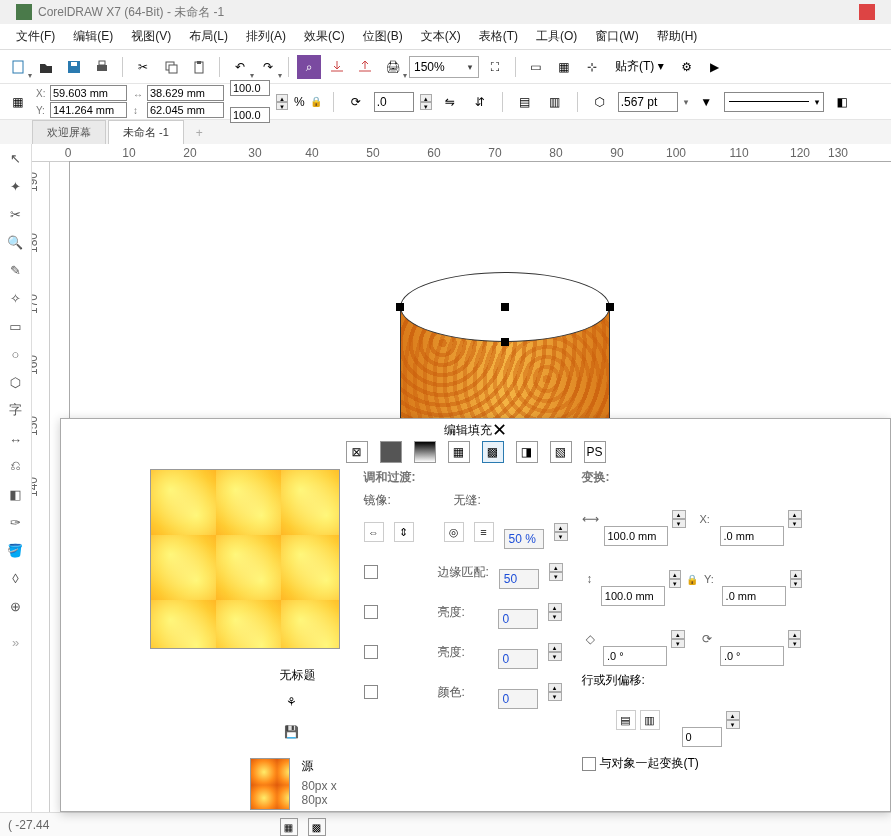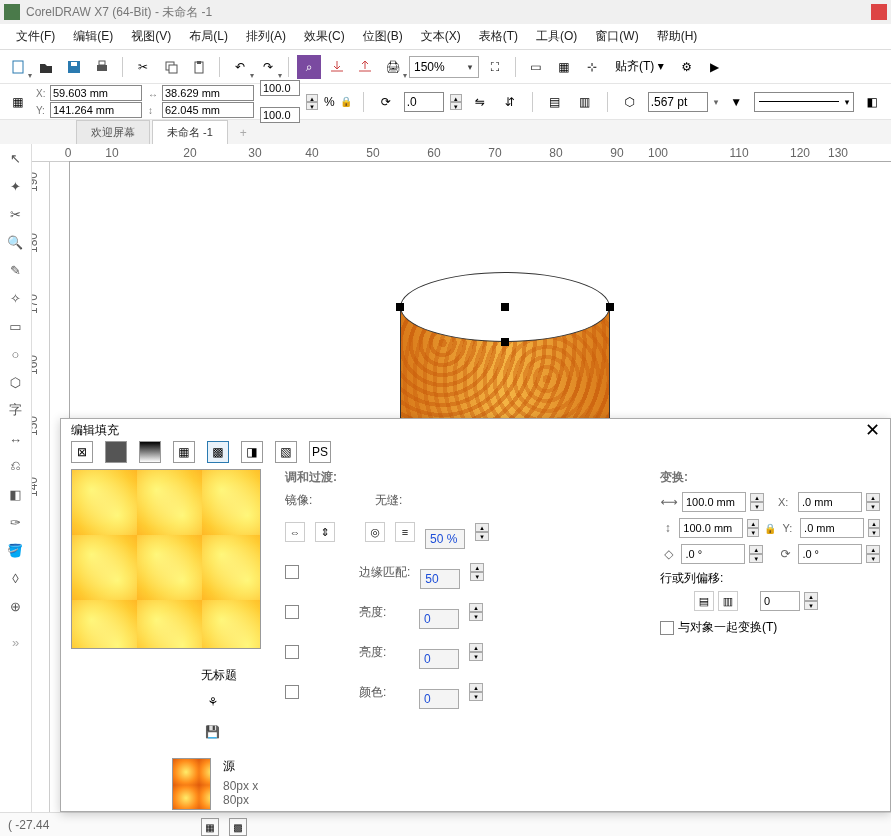--- a/index.html
+++ b/index.html
@@ -1,66 +1,66 @@
 <!DOCTYPE html>
 <html><head>
 <meta charset="utf-8">
 <style>
 *{box-sizing:border-box;margin:0;padding:0;font-family:"Microsoft YaHei","Segoe UI",Arial,sans-serif;font-size:12px;}
 body{width:891px;height:836px;background:#fff;overflow:hidden;position:relative;}
-.title-bar{height:24px;background:#f0f0f0;display:flex;align-items:center;padding:0 4px;justify-content:space-between;}
+.title-bar{height:24px;background:#f0f0f0;display:flex;align-items:center;padding:0 16px;justify-content:space-between;}
 .title-bar .left{display:flex;align-items:center;gap:6px;}
 .app-icon{width:16px;height:16px;background:#4a7a4a;display:inline-block;}
 .title-text{color:#777;}
 .user-icon{width:16px;height:16px;background:#d44;display:inline-block;}
 .menu-bar{height:26px;background:#fff;display:flex;align-items:center;padding:0 8px;gap:2px;border-bottom:1px solid #ddd;}
 .menu-item{padding:3px 8px;color:#222;}
 .toolbar{height:34px;background:#fff;display:flex;align-items:center;padding:0 6px;gap:4px;border-bottom:1px solid #e5e5e5;}
 .tbtn{width:24px;height:24px;display:flex;align-items:center;justify-content:center;cursor:pointer;position:relative;}
 .tbtn.dd::after{content:"▾";font-size:8px;position:absolute;right:-2px;bottom:-1px;color:#666;}
 .sep{width:1px;height:20px;background:#ccc;margin:0 4px;}
 .zoom-combo{display:flex;align-items:center;border:1px solid #aaa;height:22px;}
 .zoom-combo input{border:none;width:52px;padding:0 4px;height:20px;outline:none;}
 .zoom-combo .arr{width:16px;text-align:center;font-size:9px;color:#444;}
 .text-combo{padding:2px 6px;border:1px solid transparent;}
 .property-bar{height:36px;background:#fff;display:flex;align-items:center;padding:0 6px;gap:6px;border-bottom:1px solid #e5e5e5;}
 .coord-box{display:flex;flex-direction:column;gap:1px;}
 .coord-row{display:flex;align-items:center;gap:2px;}
 .coord-lbl{width:12px;color:#777;font-size:10px;}
-.coord-inp{width:92px;height:16px;border:1px solid #888;padding:0 2px;font-size:11px;}
+.coord-inp{width:77px;height:16px;border:1px solid #888;padding:0 2px;font-size:11px;}
 .lock-icon{width:12px;height:22px;display:flex;flex-direction:column;justify-content:center;align-items:center;color:#777;font-size:10px;}
 .spin-box{display:flex;flex-direction:column;width:12px;}
 .spin-box div{height:8px;font-size:7px;line-height:7px;text-align:center;background:#eee;border:1px solid #aaa;cursor:pointer;}
 .pct-box{display:flex;flex-direction:column;gap:11px;}
 .pct-inp{width:40px;height:16px;border:1px solid #888;padding:0 2px;font-size:11px;}
 .rot-inp{width:40px;height:20px;border:1px solid #888;padding:0 2px;}
 .outline-inp{width:60px;height:20px;border:1px solid #888;padding:0 2px;}
 .outline-style{width:100px;height:20px;border:1px solid #888;display:flex;align-items:center;padding:0 4px;}
 .outline-style .line{flex:1;height:1px;background:#000;}
-.tabs-row{height:24px;background:#f4f4f4;display:flex;align-items:flex-end;padding-left:44px;}
+.tabs-row{height:24px;background:#f4f4f4;display:flex;align-items:flex-end;}
 .tab{padding:4px 14px;background:#eaeaea;border:1px solid #ccc;border-bottom:none;margin-right:2px;font-size:11px;color:#555;}
 .tab.active{background:#fff;color:#333;}
 .tab-add{padding:4px 10px;color:#aaa;}
 .workspace{display:flex;height:calc(836px - 24px - 26px - 34px - 36px - 24px - 24px);}
 .toolbox{width:32px;background:#fff;border-right:1px solid #ddd;display:flex;flex-direction:column;align-items:center;padding-top:4px;gap:8px;}
 .toolbox .tool{width:20px;height:20px;cursor:pointer;display:flex;align-items:center;justify-content:center;color:#555;font-size:13px;}
 .canvas-area{flex:1;position:relative;overflow:hidden;}
 .h-ruler{height:18px;background:#fff;border-bottom:1px solid #ccc;position:relative;font-size:9px;color:#666;}
 .h-ruler .tick{position:absolute;top:2px;transform:translateX(-50%);}
 .v-ruler{width:18px;background:#fff;border-right:1px solid #ccc;position:absolute;left:0;top:18px;bottom:0;font-size:9px;color:#666;}
 .v-ruler .tick{position:absolute;left:1px;transform:translateY(-50%) rotate(-90deg);transform-origin:left center;white-space:nowrap;}
 .canvas{position:absolute;left:18px;top:18px;right:0;bottom:0;background:#fff;}
 .page-shadow{position:absolute;left:20px;top:0;right:0;bottom:0;background:#fff;box-shadow:0 0 0 1px #aaa;}
 .cylinder{position:absolute;left:350px;top:110px;}
 .cyl-body{width:210px;height:120px;background:linear-gradient(90deg,#d97a1a,#f4b444,#d97a1a);border-left:1px solid #333;border-right:1px solid #333;position:relative;top:35px;overflow:hidden;}
 .cyl-body::before{content:"";position:absolute;inset:0;background:repeating-radial-gradient(circle at 20% 30%,rgba(200,90,10,.5) 0 4px,transparent 4px 10px),repeating-radial-gradient(circle at 70% 60%,rgba(200,90,10,.4) 0 4px,transparent 4px 10px);}
 .cyl-top{width:210px;height:70px;border:1.5px solid #333;border-radius:50%;background:#fff;position:absolute;top:0;left:0;}
 .sel-handle{width:8px;height:8px;background:#000;position:absolute;}
 .status-bar{position:absolute;left:0;bottom:0;height:24px;background:#fafafa;border-top:1px solid #ddd;display:flex;align-items:center;padding:0 8px;font-size:11px;color:#666;width:100%;}
-.dialog{position:absolute;left:60px;top:418px;right:0;bottom:24px;background:#fff;border:1px solid #aaa;box-shadow:0 2px 10px rgba(0,0,0,.2);display:flex;flex-direction:column;}
+.dialog{position:absolute;left:60px;top:418px;right:0;bottom:24px;background:#fff;border:1px solid #aaa;box-shadow:0 2px 10px rgba(0,0,0,.2);display:flex;flex-direction:column;align-items:center;}
 .dialog-title{height:28px;display:flex;align-items:center;justify-content:space-between;padding:0 10px;font-size:13px;}
 .dialog-close{font-size:18px;cursor:pointer;}
 .fill-types{height:34px;display:flex;align-items:center;gap:12px;padding:0 10px;}
 .fill-type{width:22px;height:22px;border:1px solid #999;display:flex;align-items:center;justify-content:center;cursor:pointer;font-size:12px;}
 .fill-type.sel{border:1px solid #2a7ab0;background:#e8f2fa;}
 .dialog-body{flex:1;display:flex;padding:6px 10px;gap:14px;}
 .preview-col{width:200px;}
 .preview-big{width:190px;height:180px;border:1px solid #999;background:radial-gradient(circle at 30% 30%,#ffec6a,#ff8c1a 60%,#e05a0a),radial-gradient(circle at 70% 70%,#ffec6a,#ff8c1a 60%,#e05a0a);background-size:65px 65px;background-blend-mode:screen;}
 .small-row{display:flex;align-items:center;gap:10px;margin-top:18px;}
 .preview-sm{width:52px;height:52px;border:1px solid #999;background:radial-gradient(circle,#ffec6a,#ff8c1a 60%,#e05a0a);background-size:26px 26px;}
@@ -72,21 +72,21 @@
 .sub-lbl{color:#555;min-width:50px;}
 .mini-icon{width:20px;height:20px;border:1px solid #ccc;display:flex;align-items:center;justify-content:center;font-size:11px;cursor:pointer;}
 .val-inp{border:1px solid #aaa;height:20px;padding:0 4px;background:#f4f4f4;color:#1d4ed8;margin-top:14px;}
 .val-inp.w40{width:40px;}
 .chk{width:14px;height:14px;border:1px solid #888;}
 .spin2{display:flex;flex-direction:column;width:14px;}
 .spin2 div{height:9px;font-size:7px;line-height:8px;text-align:center;background:#eee;border:1px solid #aaa;}
 .right-col{width:220px;}
 .tr-row{display:flex;align-items:center;gap:4px;margin-bottom:6px;}
 .tr-ico{width:18px;text-align:center;color:#666;}
-.tr-inp{width:64px;height:20px;border:1px solid #aaa;padding:4px 3px;font-size:11px;}
+.tr-inp{width:64px;height:20px;border:1px solid #aaa;padding:4px 3px;font-size:11px;margin-top:34px;}
 .tr-lbl{width:16px;color:#666;font-size:11px;}
 svg{display:block;}
 </style>
 </head>
 <body>
 
 <div class="title-bar">
   <div class="left">
     <span class="app-icon"></span>
     <span class="title-text">CorelDRAW X7 (64-Bit) - 未命名 -1</span>
@@ -258,30 +258,30 @@
     <div class="tool">◧</div>
     <div class="tool">✑</div>
     <div class="tool">🪣</div>
     <div class="tool">◊</div>
     <div class="tool">⊕</div>
     <div class="tool" style="margin-top:8px;color:#aaa">»</div>
   </div>
   <div class="canvas-area">
     <div class="h-ruler">
       <span class="tick" style="left:36px">0</span>
-      <span class="tick" style="left:80px">10</span>
+      <span class="tick" style="left:97px">10</span>
       <span class="tick" style="left:158px">20</span>
       <span class="tick" style="left:223px">30</span>
       <span class="tick" style="left:280px">40</span>
       <span class="tick" style="left:341px">50</span>
       <span class="tick" style="left:402px">60</span>
       <span class="tick" style="left:463px">70</span>
       <span class="tick" style="left:524px">80</span>
       <span class="tick" style="left:585px">90</span>
-      <span class="tick" style="left:626px">100</span>
+      <span class="tick" style="left:644px">100</span>
       <span class="tick" style="left:707px">110</span>
       <span class="tick" style="left:768px">120</span>
       <span class="tick" style="left:806px">130</span>
     </div>
     <div class="v-ruler">
       <span class="tick" style="top:30px">190</span>
       <span class="tick" style="top:91px">180</span>
       <span class="tick" style="top:152px">170</span>
       <span class="tick" style="top:213px">160</span>
       <span class="tick" style="top:274px">150</span>

